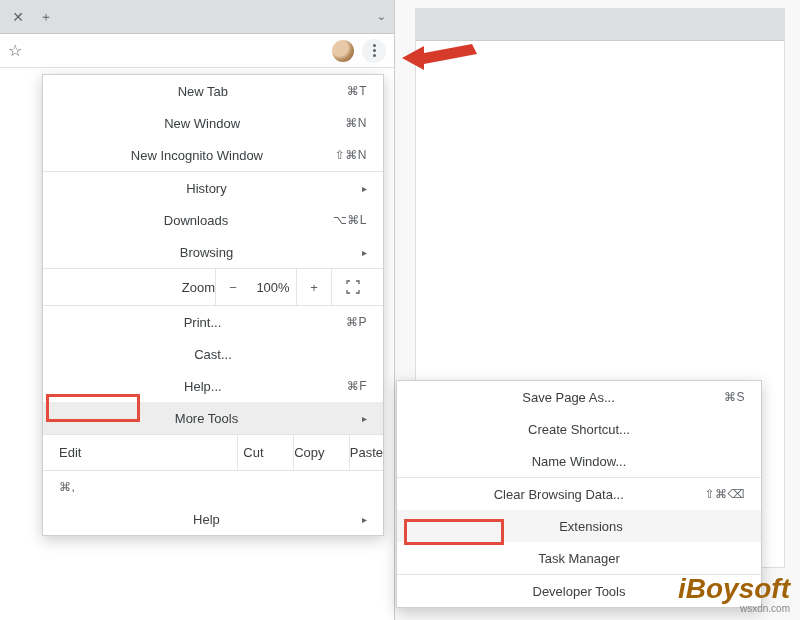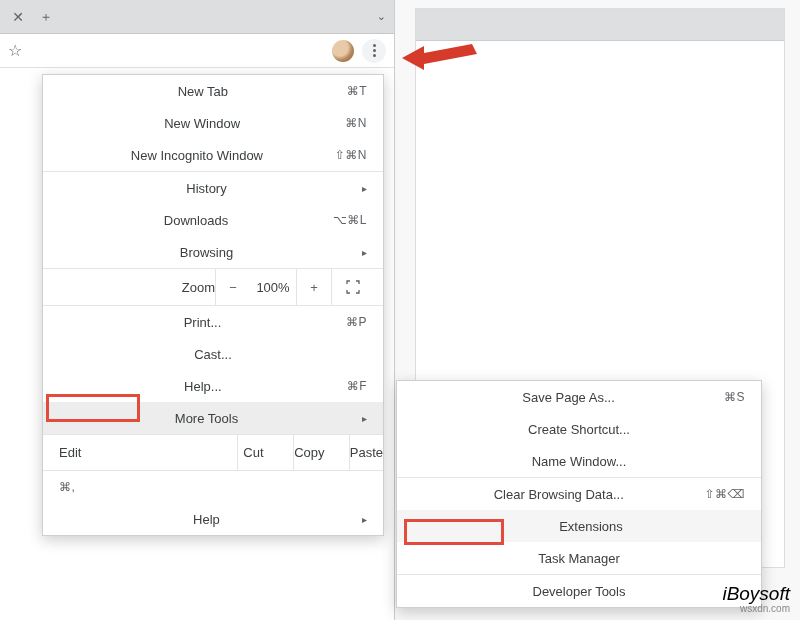--- a/index.html
+++ b/index.html
@@ -121,21 +121,21 @@
   }
   .right-tabbar{
     height:32px; background:#dedfe1; border-bottom:1px solid #ccc;
   }
 
   .watermark {
     position:absolute;
     right:10px; bottom:6px;
     text-align:right;
   }
-  .brand { font-family:"Arial Black",Arial; font-weight:400; font-style:italic; font-size:19px; color:#000000; }
+  .brand { font-family:"Arial Black",Arial; font-weight:700; font-style:italic; font-size:28px; color:#a16207; }
   .wsx { font-size:10px; color:#888; margin-top:-2px;}
 
   svg.fs-icon { width:14px; height:14px; stroke:#5f6368; fill:none; stroke-width:1.3;}
 </style>
 </head>
 <body>
 
 <div class="browser-frame">
   <div class="tab-bar">
     <div class="tab">

